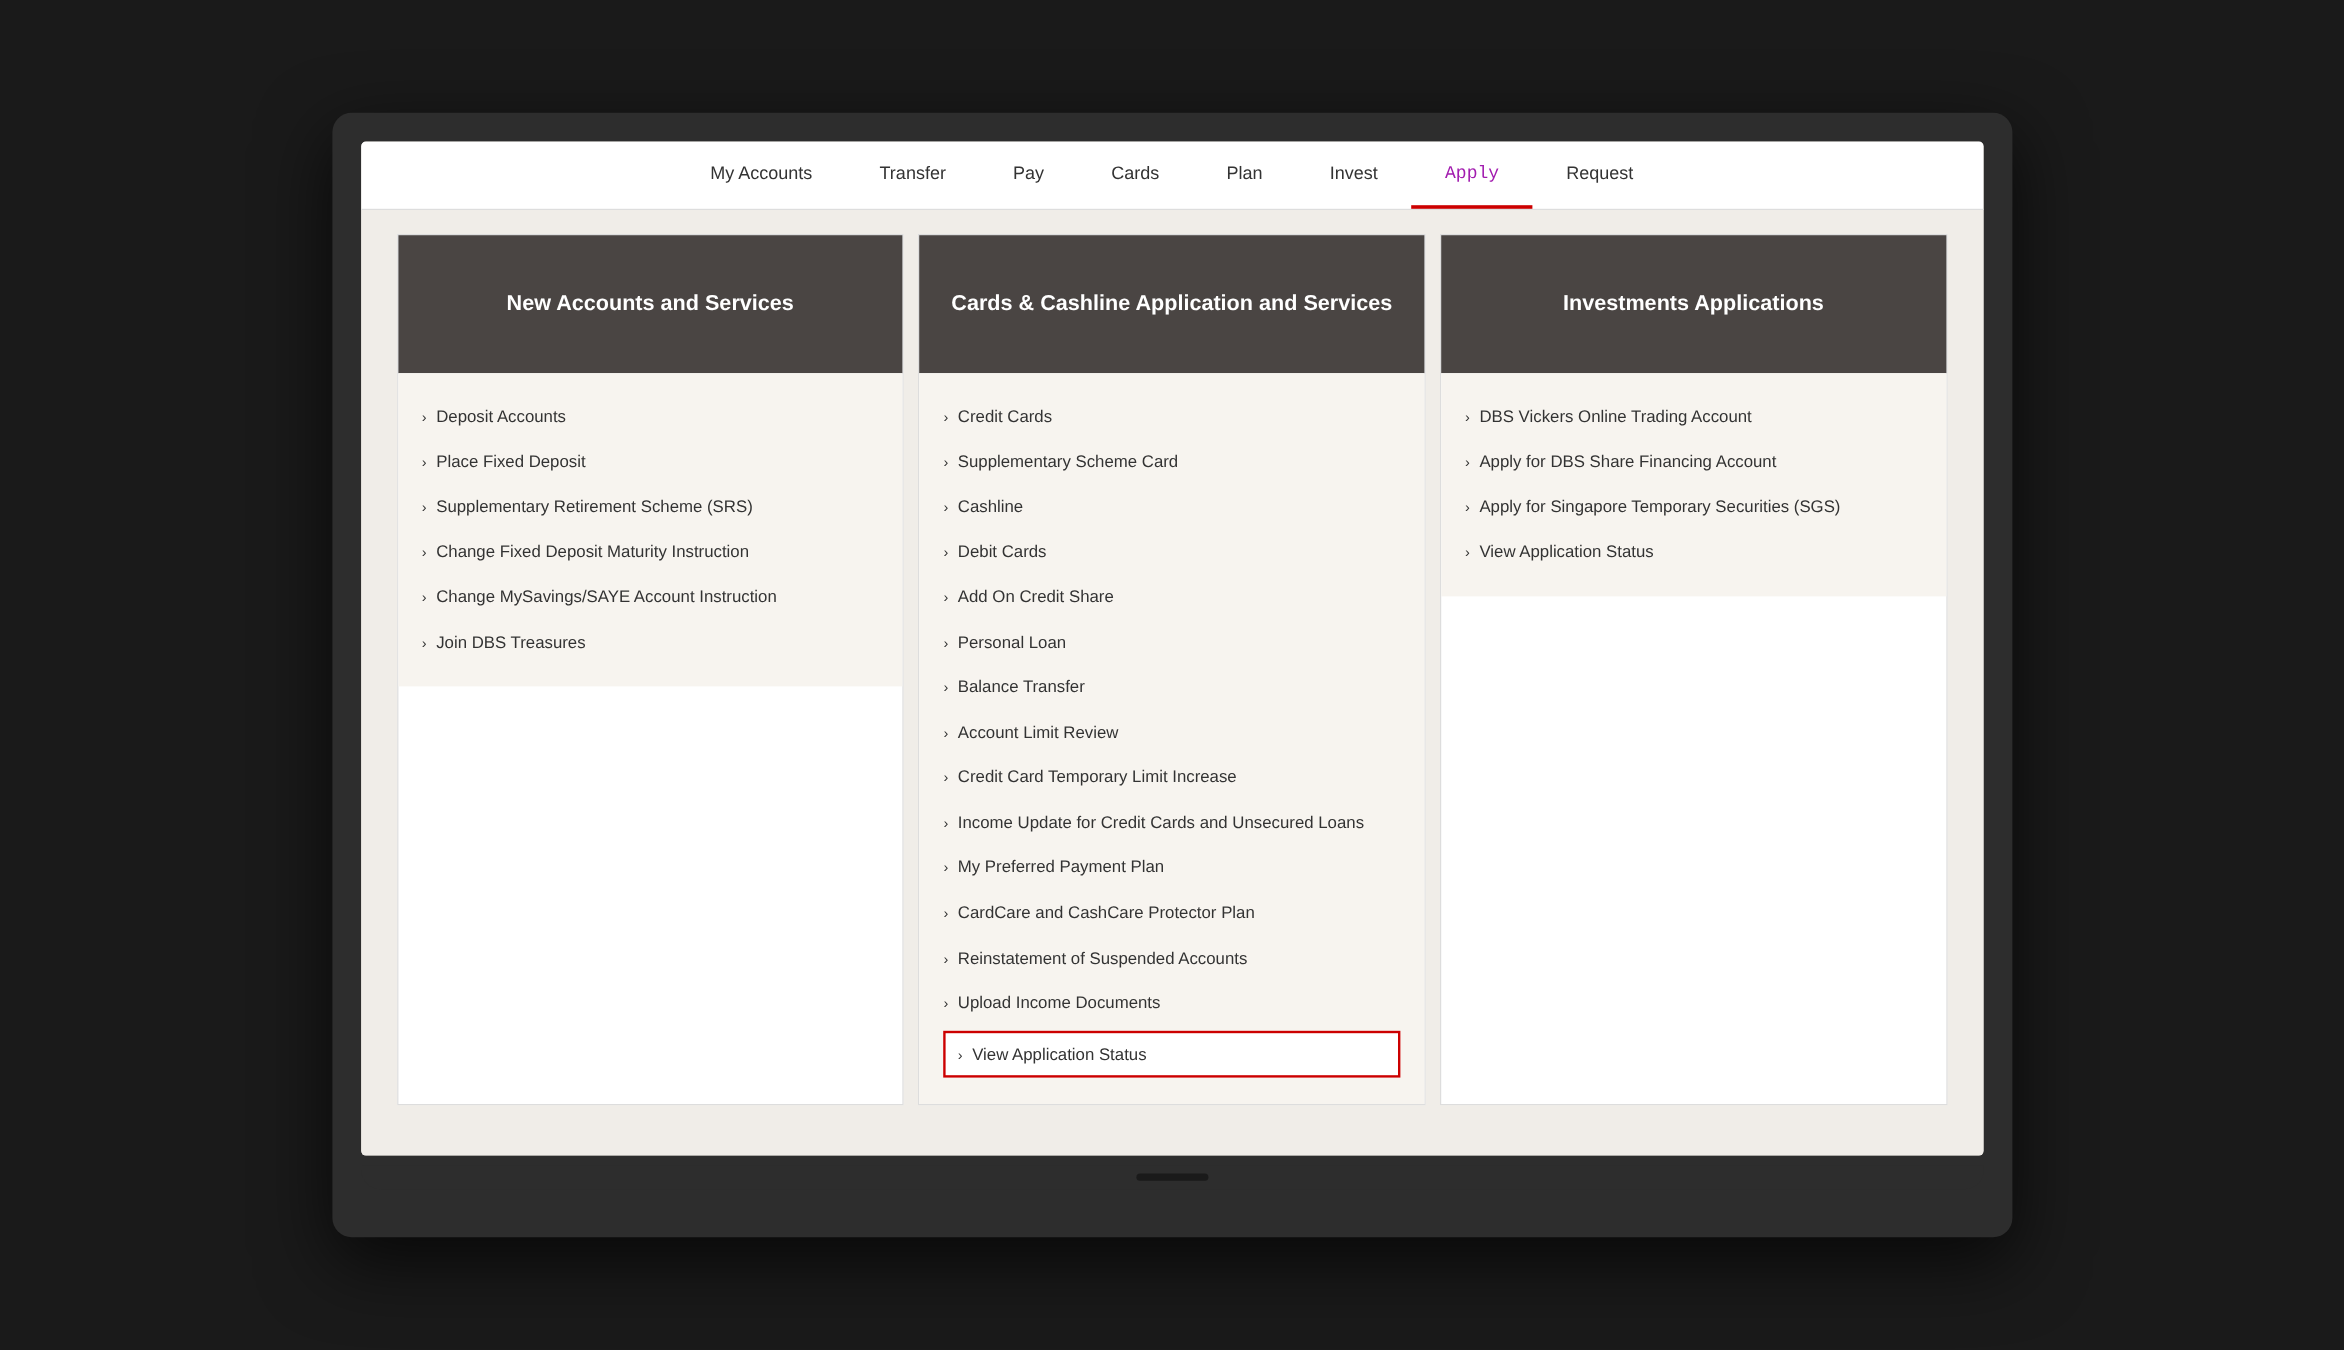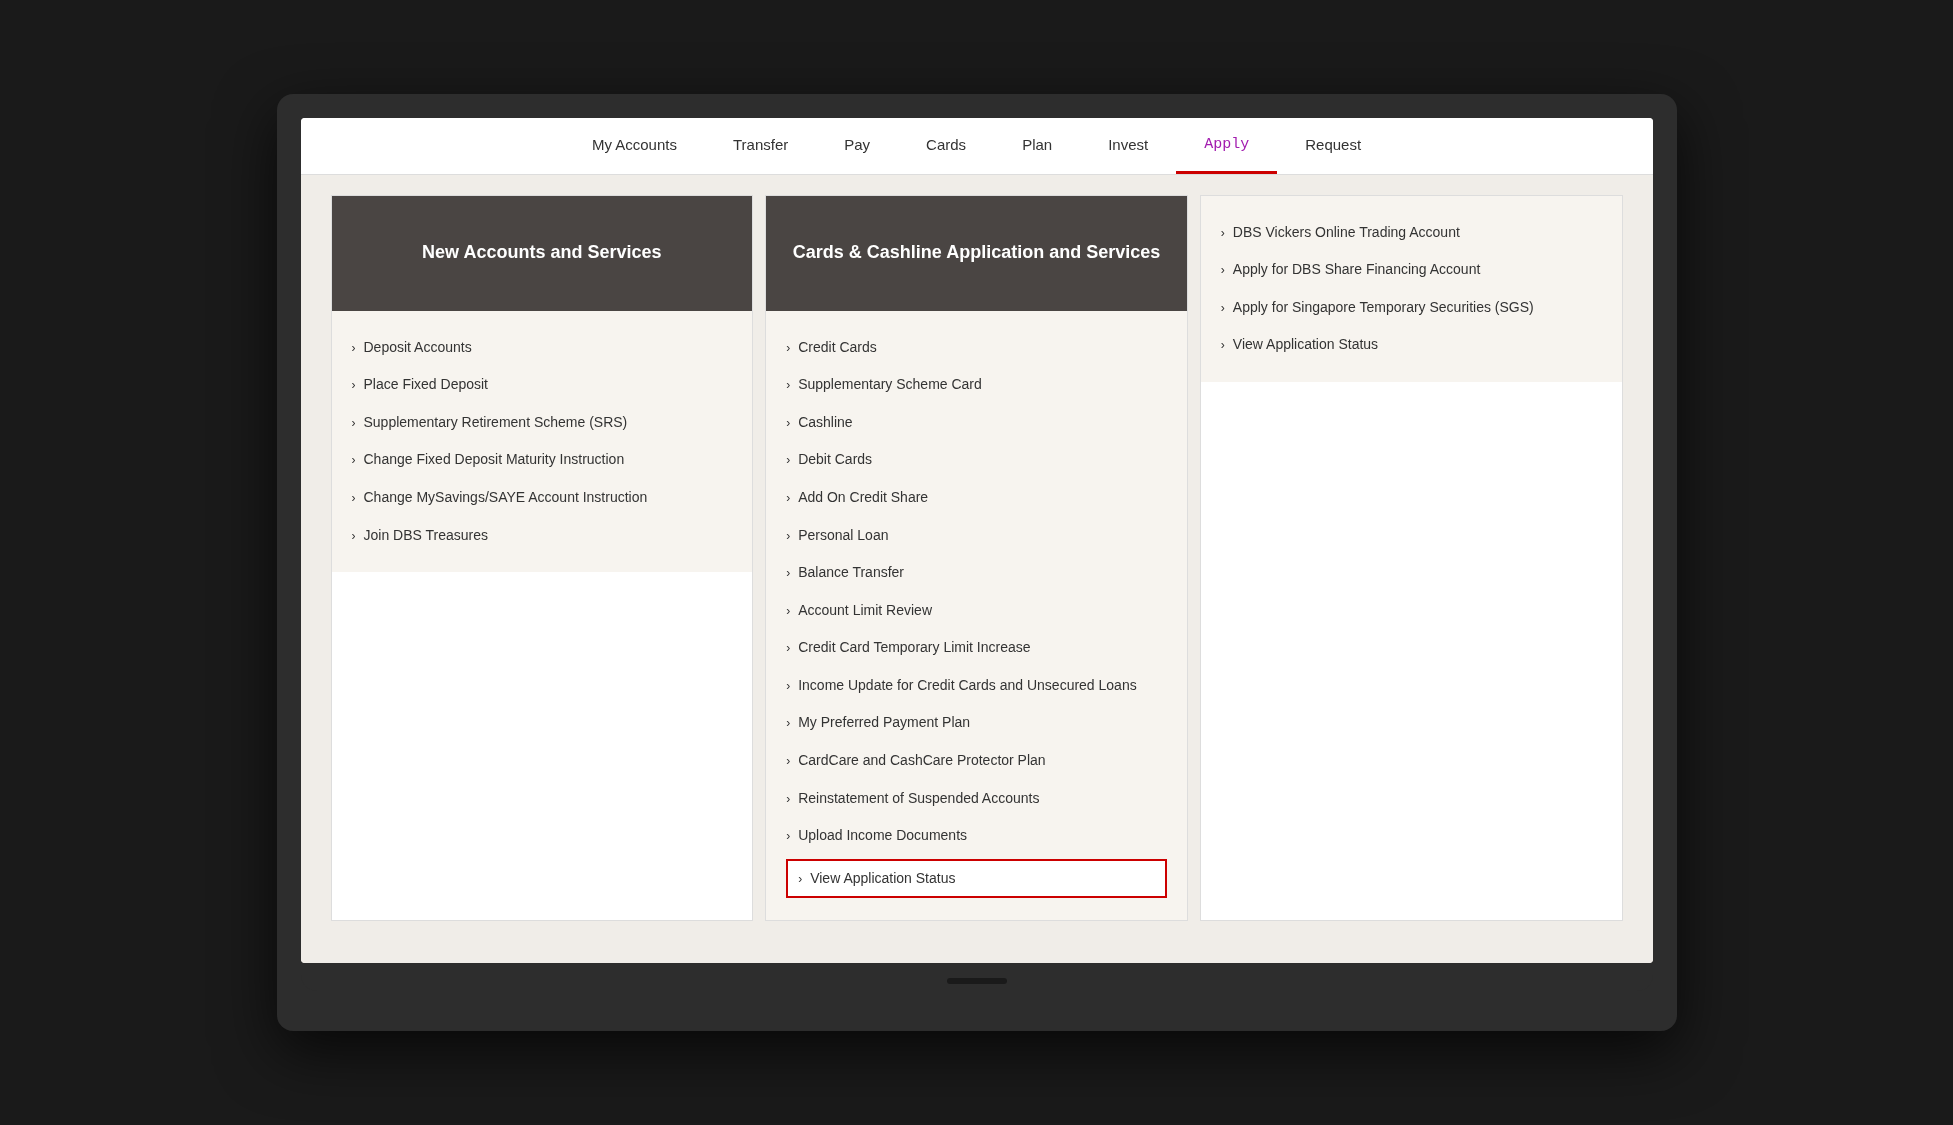--- a/index.html
+++ b/index.html
@@ -266,20 +266,23 @@
             </div>
 
             <div class="menu-item highlighted" style="border: 2px solid #c00; background:#fff; padding: 8px 10px; margin: 4px 0;">
               <span class="chevron">›</span>
               <span>View Application Status</span>
             </div>
           </div>
         </div>
 
         <div class="column">
+          <div class="column-header">
+            <span>Investments Applications</span>
+          </div>
           <div class="column-body">
             <div class="menu-item">
               <span class="chevron">›</span>
               <span>DBS Vickers Online Trading Account</span>
             </div>
             <div class="menu-item">
               <span class="chevron">›</span>
               <span>Apply for DBS Share Financing Account</span>
             </div>
             <div class="menu-item">

